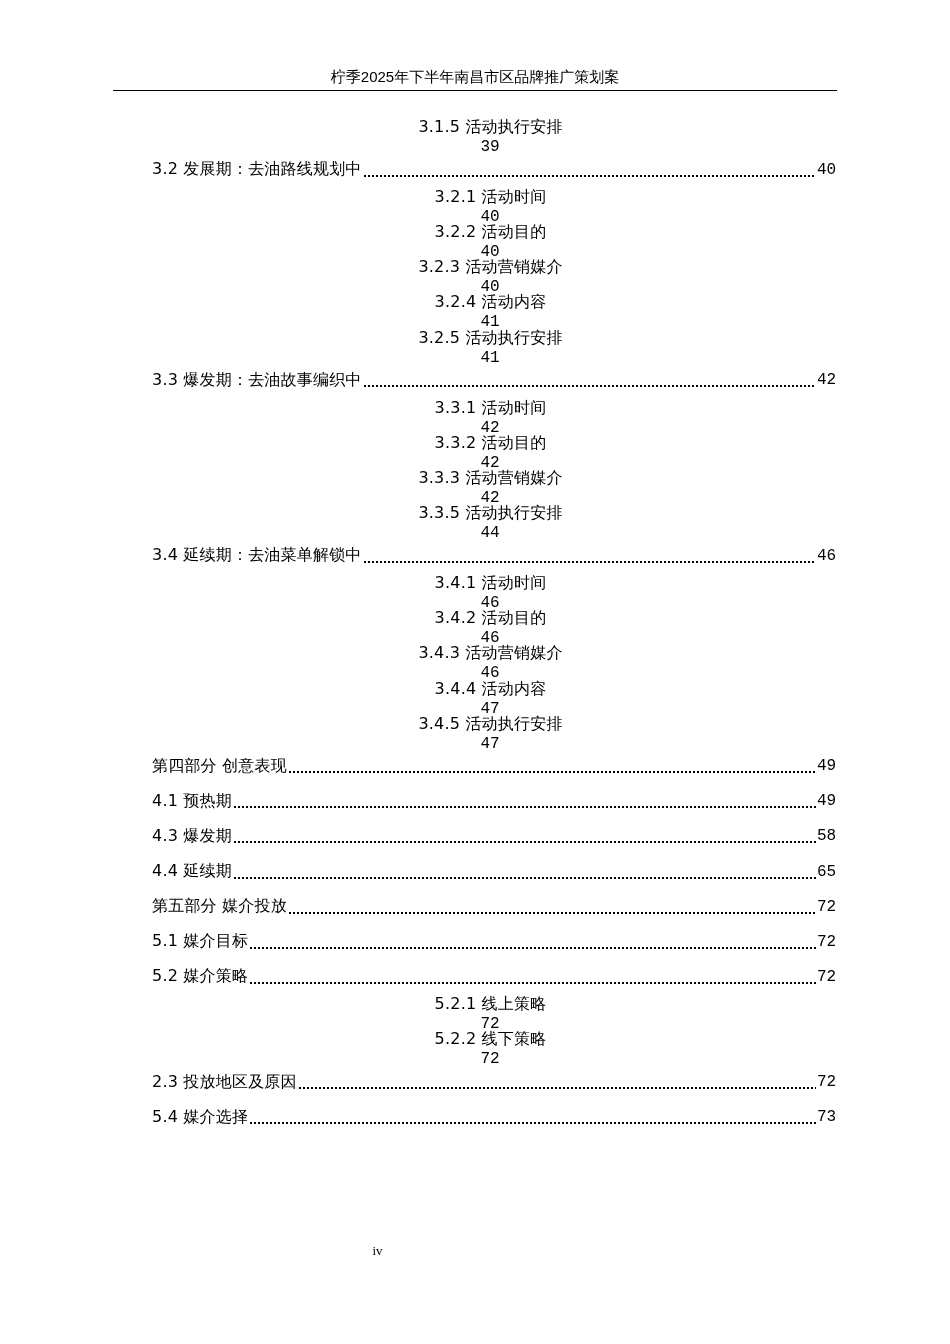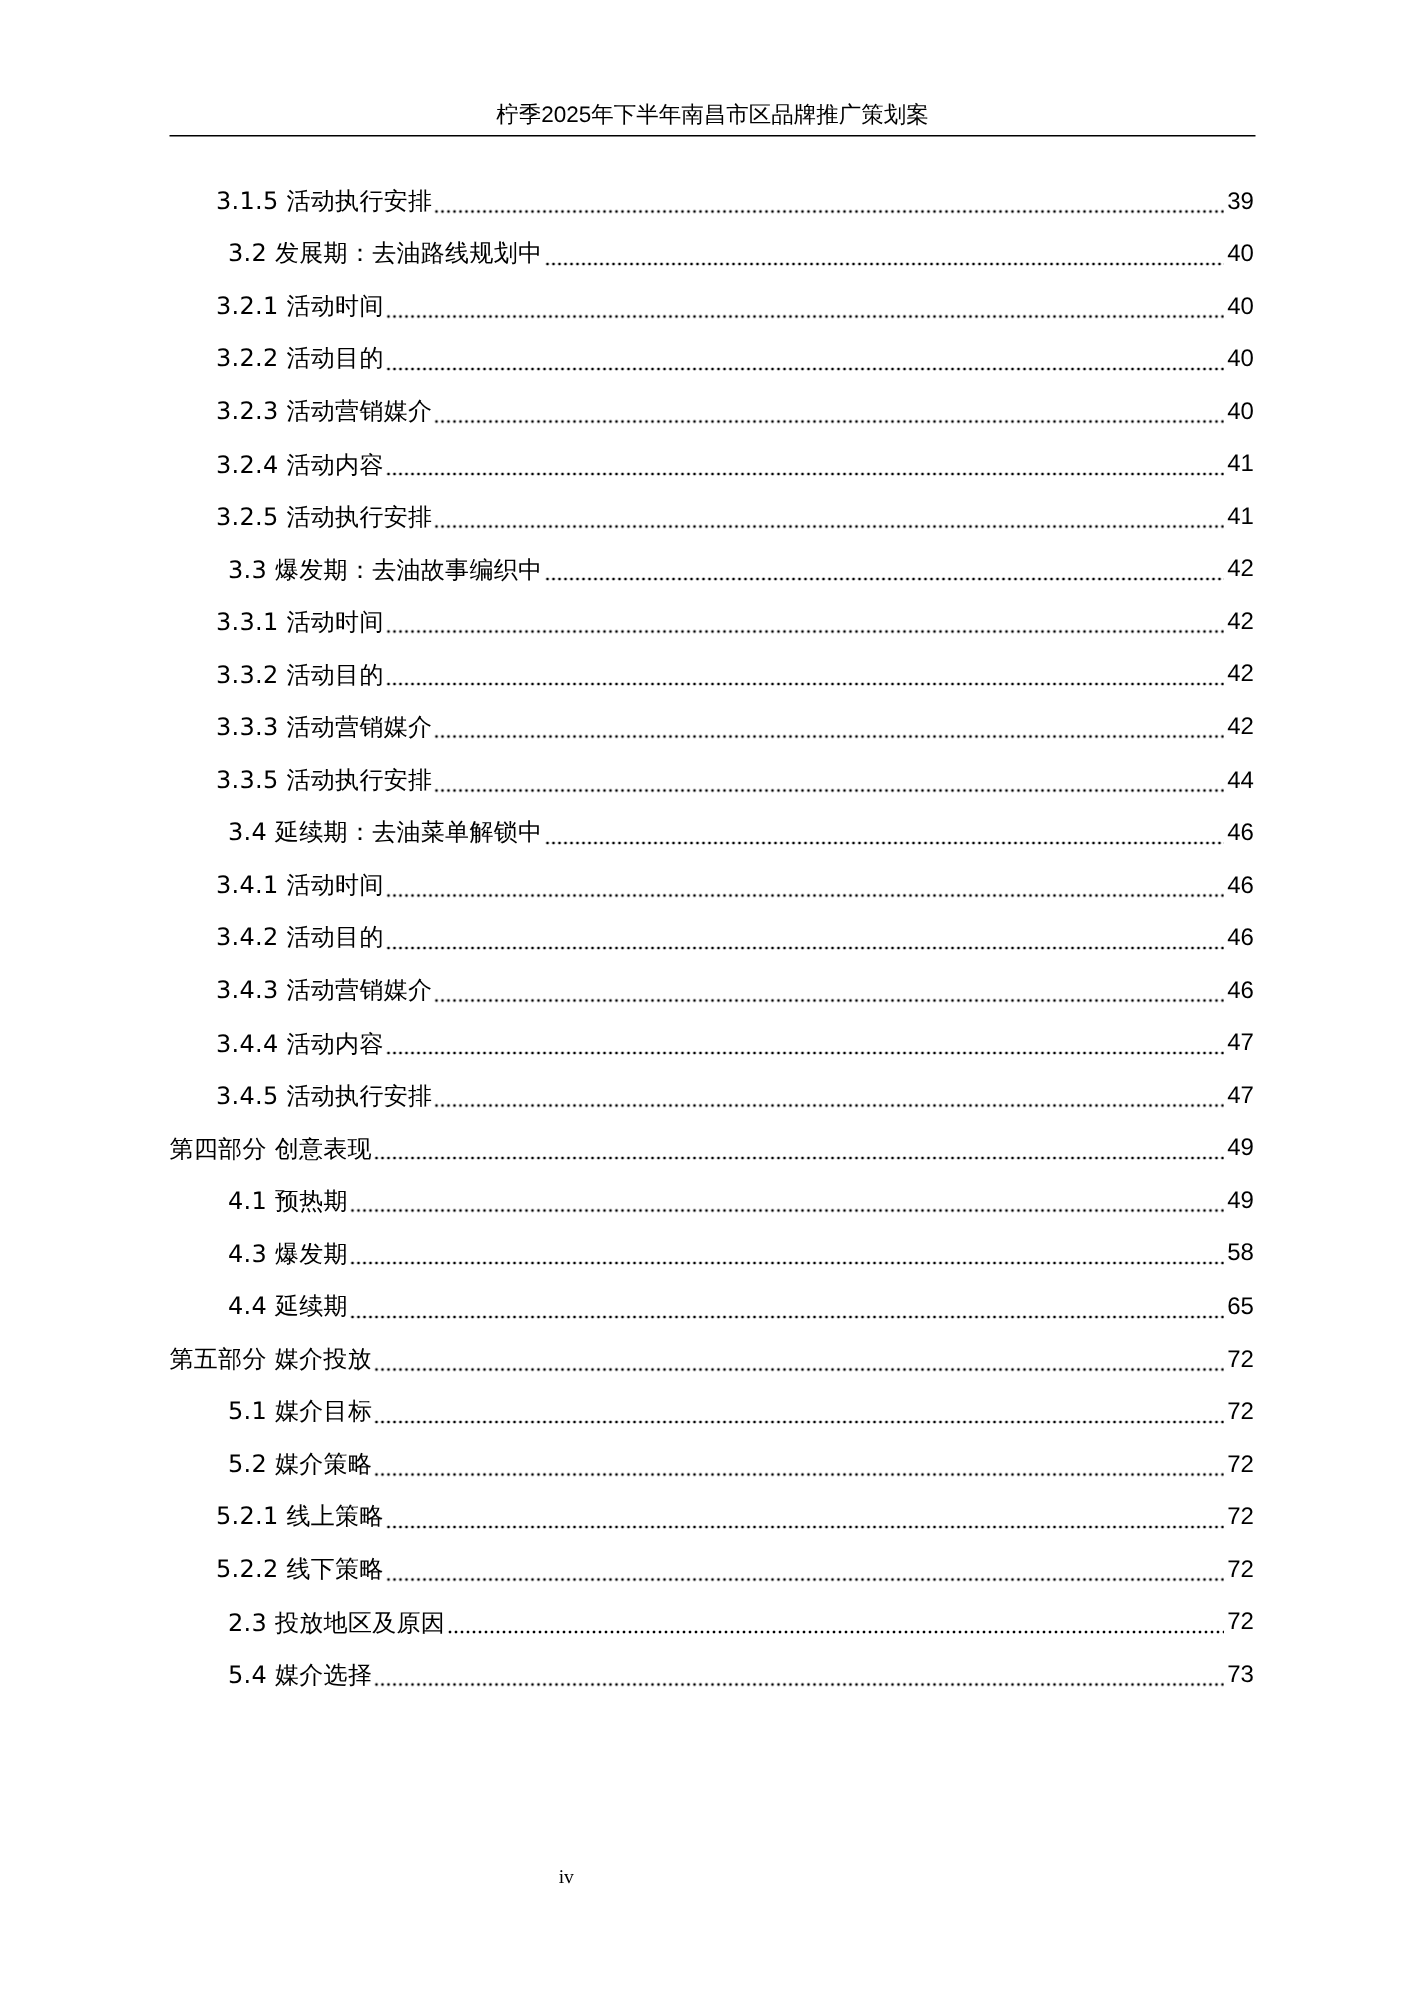--- a/index.html
+++ b/index.html
@@ -58,28 +58,28 @@
       height: 16px;
       position: relative;
       top: 3px;
       background-image: radial-gradient(circle, #000 0.9px, transparent 1.1px);
       background-size: 4px 4px;
       background-repeat: repeat-x;
       background-position: 0 9px;
     }
     .toc-row .page {
       flex: 0 0 auto;
-      font-family: Liberation Sans, sans-serif;
+      font-family: Liberation Mono, monospace;
       font-size: 16px;
-      text-align: center;
+      text-align: left;
       min-width: 20px;
     }
     .indent-sec { padding-left: 39px; }
-    .indent-sub { padding-left: 31px; }
-    .indent-part { padding-left: 0px; }
+    .indent-sub { padding-left: 31px; flex-direction: column; }
+    .indent-part { padding-left: 0px; margin-left: 39px; }
     .page-footer {
       position: absolute;
       left: 0;
       width: 755px;
       top: 1243px;
       text-align: center;
       font-family: "Liberation Serif", "DejaVu Serif", serif;
       font-size: 13px;
     }
   </style>

